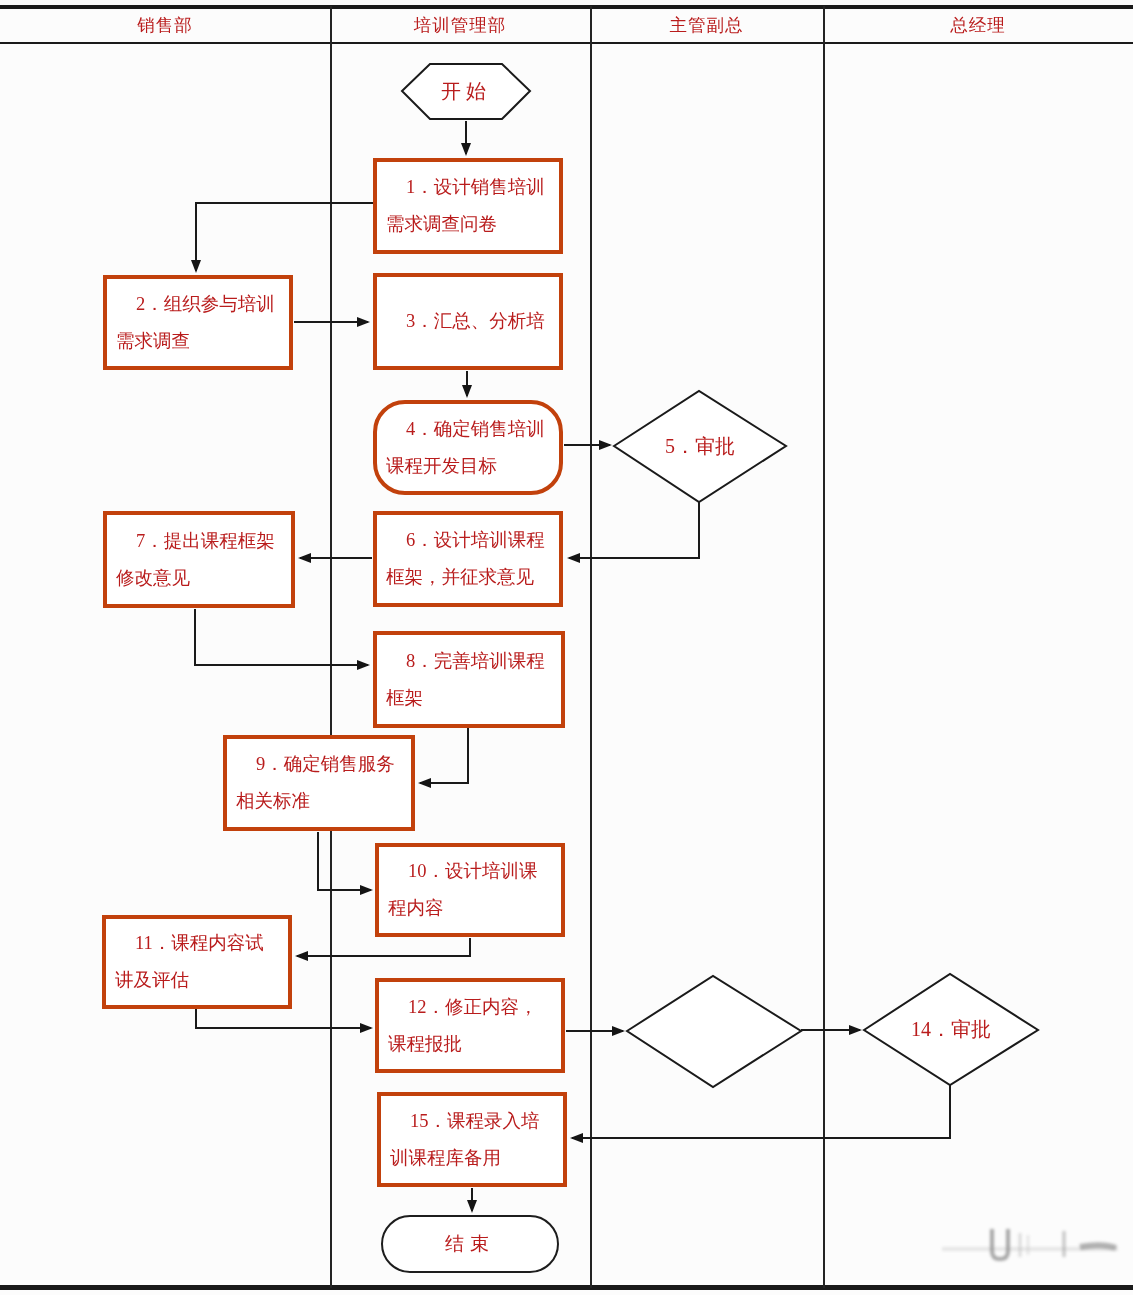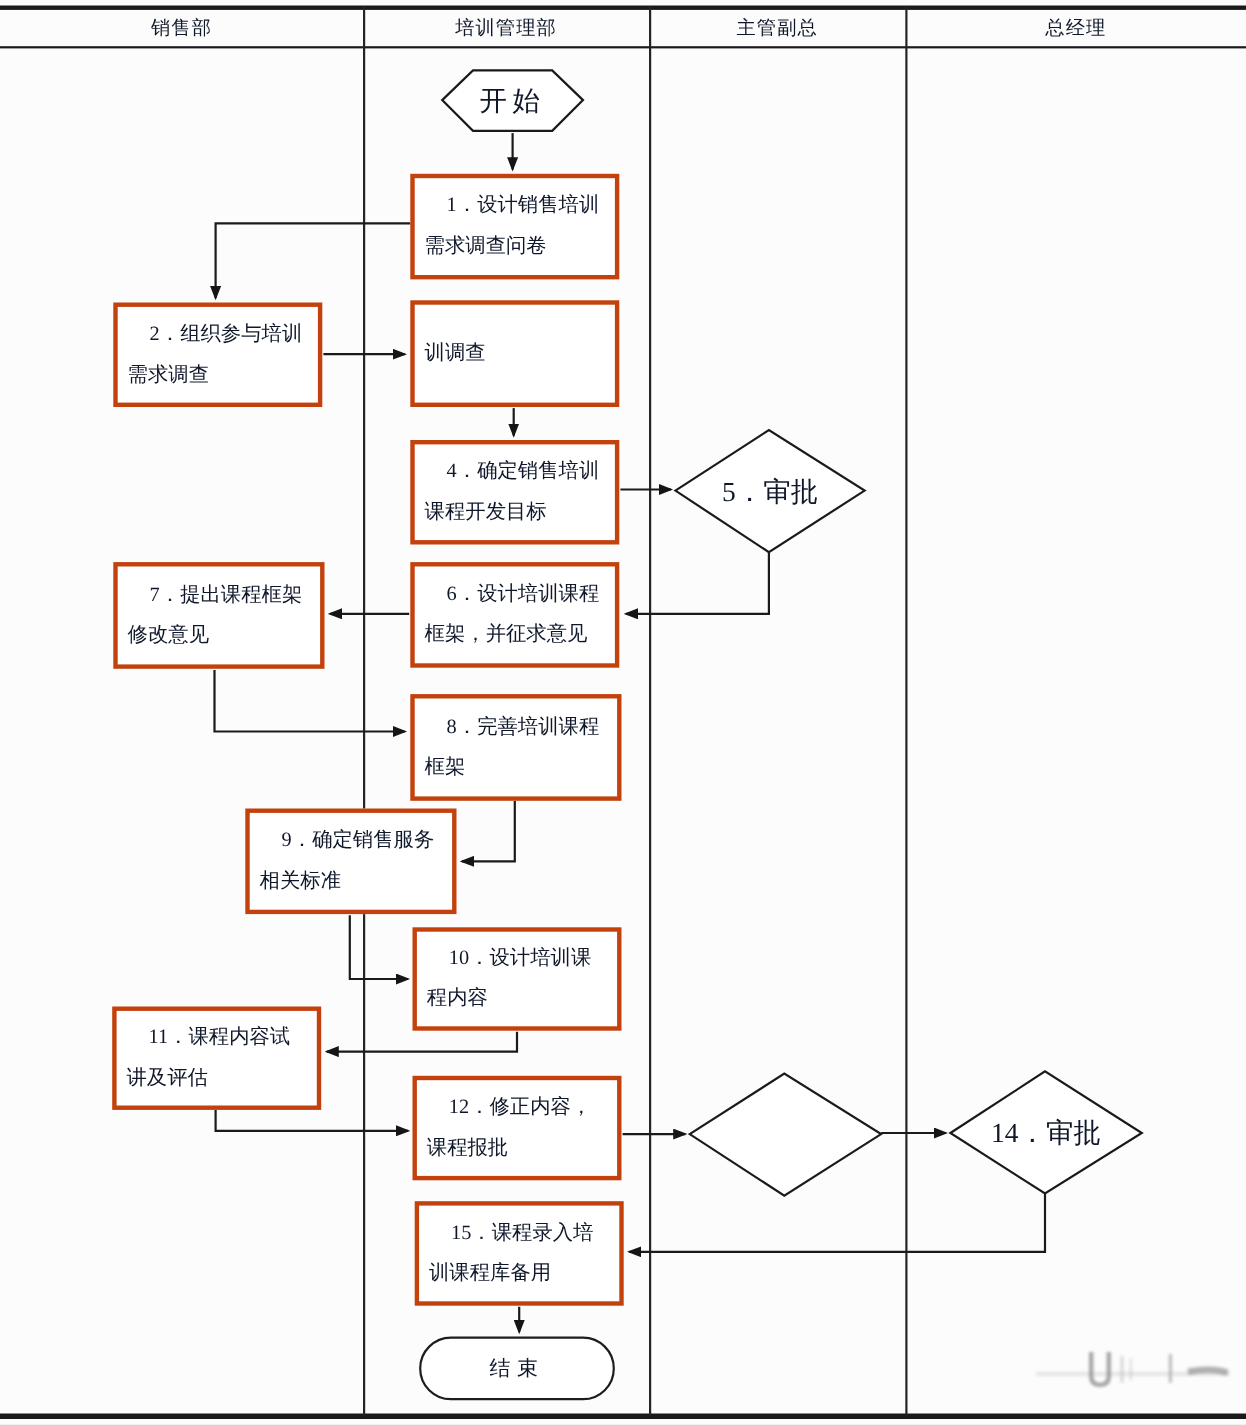--- a/index.html
+++ b/index.html
@@ -2,21 +2,21 @@
 <html><head>
 <meta charset="utf-8">
 <style>
   html,body { margin:0; padding:0; background:#e8e8e8; }
   .page {
     position:relative;
     width:1133px; height:1295px;
     margin:0 auto;
     background:#fcfcfc;
     font-family:"Liberation Serif","DejaVu Serif",serif;
-    color:#0f172a;
+    color:#b91c1c;
     overflow:hidden;
   }
   .hline { position:absolute; left:0; width:1133px; background:#1a1a1a; }
   .vline { position:absolute; width:2px; background:#242424; }
   .lane-label {
     position:absolute; top:8px; height:34px;
     display:flex; align-items:center; justify-content:center;
     font-size:17.5px; letter-spacing:1px;
   }
   svg.wires { position:absolute; left:0; top:0; z-index:1; }
@@ -25,21 +25,21 @@
     border:4px solid #c2410c; background:#ffffff;
     display:flex; flex-direction:column; justify-content:center;
     font-size:18.5px; line-height:37px;
     box-sizing:border-box;
   }
   .node .l1 { padding-left:29px; white-space:nowrap; }
   .node .l2 { padding-left:9px;  white-space:nowrap; }
   .shape-label {
     position:absolute; z-index:2;
     display:flex; align-items:center; justify-content:center;
-    font-size:25px; white-space:nowrap;font-family:Liberation Serif, serif;
+    font-size:20px; white-space:nowrap;font-family:Liberation Serif, serif;
   }
   .terminator {
     position:absolute; z-index:2;
     border:2px solid #1d1d1d; background:#ffffff;
     border-radius:30px;
     display:flex; align-items:center; justify-content:center;
     font-size:19px; letter-spacing:6px;
     box-sizing:border-box;
   }
   .watermark {
@@ -103,23 +103,23 @@
 
   <div class="node" style="left:373px; top:158px; width:190px; height:96px;">
     <div class="l1">1．设计销售培训</div>
     <div class="l2">需求调查问卷</div>
   </div>
   <div class="node" style="left:103px; top:275px; width:190px; height:95px;">
     <div class="l1">2．组织参与培训</div>
     <div class="l2">需求调查</div>
   </div>
   <div class="node" style="left:373px; top:273px; width:190px; height:97px;">
-    <div class="l2">训调查</div>
+    <div class="l1">3．汇总、分析培</div>
   </div>
-  <div class="node" style="left:373px; top:400px; width:190px; height:95px;">
+  <div class="node" style="left:373px; top:400px; width:190px; height:95px;border-radius:32px;">
     <div class="l1">4．确定销售培训</div>
     <div class="l2">课程开发目标</div>
   </div>
   <div class="node" style="left:373px; top:511px; width:190px; height:96px;">
     <div class="l1">6．设计培训课程</div>
     <div class="l2">框架，并征求意见</div>
   </div>
   <div class="node" style="left:103px; top:511px; width:192px; height:97px;">
     <div class="l1">7．提出课程框架</div>
     <div class="l2">修改意见</div>

